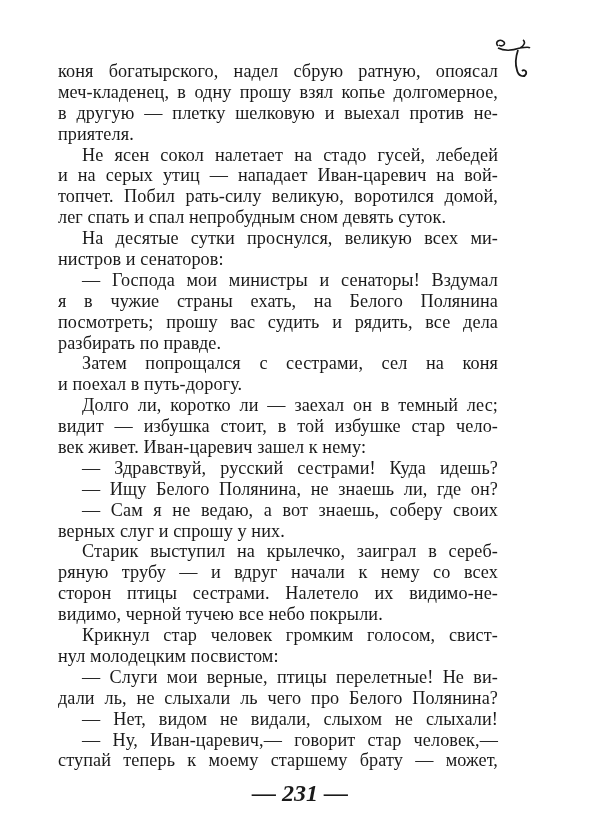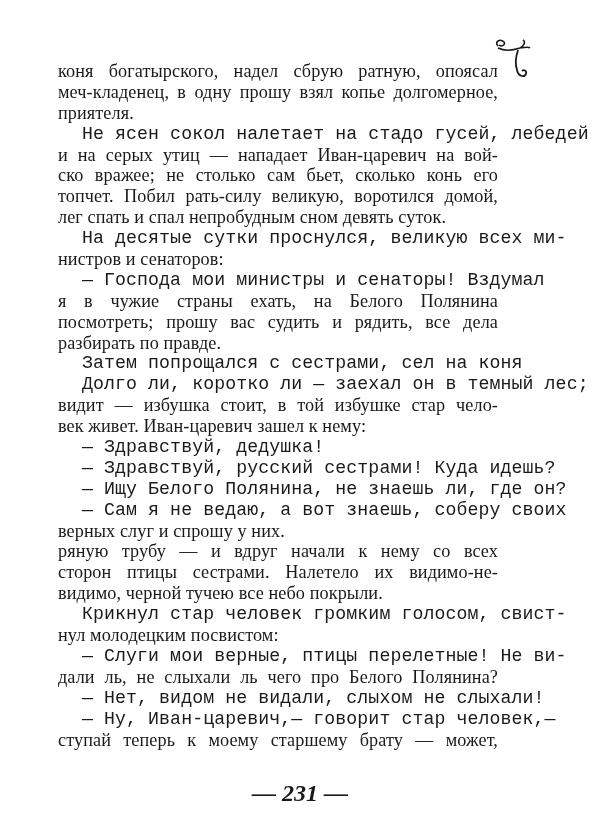--- a/index.html
+++ b/index.html
@@ -10,61 +10,62 @@
     font-size: 18.2px;
     line-height: 20.9px;
     height: 20.9px;
     color: #1a1a1a;
     white-space: nowrap;
     text-align: justify;
     text-align-last: justify;
     letter-spacing: 0.1px;
   }
   .line.last { text-align-last: left; }
-  .line.indent { padding-left: 24px; font-family: Liberation Mono, monospace; }
+  .line.indent { padding-left: 24px; }
   .ornament { position:absolute; left:490px; top:38px; width:42px; height:44px; }
   .page-number {
     position:absolute; left:0; width:600px; top:780px; text-align:center;
     font-family: "Liberation Serif", "DejaVu Serif", serif;
     font-size: 24px; font-style: italic; font-weight: bold; color:#1a1a1a;
   }
 </style>
 </head>
 <body>
 
 <svg class="ornament" viewBox="0 0 42 44">
   <path d="M8 8 C4 4, 10 0, 14 4 C16 7, 11 9, 9 7" fill="none" stroke="#1a1a1a" stroke-width="1.6"></path>
   <path d="M8 10 C16 14, 24 12, 30 10 C34 8, 36 4, 33 2 M30 10 C34 10, 38 8, 40 10" fill="none" stroke="#1a1a1a" stroke-width="1.6"></path>
   <path d="M28 12 C26 18, 25 26, 27 32 C28 38, 34 40, 36 36 C37 33, 34 31, 32 33" fill="none" stroke="#1a1a1a" stroke-width="1.8"></path>
 </svg>
 
 <div class="page" id="page">
     <div class="line">коня богатырского, надел сбрую ратную, опоясал</div>
     <div class="line">меч-кладенец, в одну прошу взял копье долгомерное,</div>
+    <div class="line">в другую — плетку шелковую и выехал против не-</div>
     <div class="line last">приятеля.</div>
     <div class="line indent">Не ясен сокол налетает на стадо гусей, лебедей</div>
     <div class="line">и на серых утиц — нападает Иван-царевич на вой-</div>
-    <div class="line">ско вражее; не столько сам бьет, сколько конь его</div>
     <div class="line">топчет. Побил рать-силу великую, воротился домой,</div>
     <div class="line last">лег спать и спал непробудным сном девять суток.</div>
     <div class="line indent">На десятые сутки проснулся, великую всех ми-</div>
     <div class="line last">нистров и сенаторов:</div>
     <div class="line indent">— Господа мои министры и сенаторы! Вздумал</div>
     <div class="line">я в чужие страны ехать, на Белого Полянина</div>
     <div class="line">посмотреть; прошу вас судить и рядить, все дела</div>
     <div class="line last">разбирать по правде.</div>
     <div class="line indent">Затем попрощался с сестрами, сел на коня</div>
+    <div class="line last">и поехал в путь-дорогу.</div>
     <div class="line indent">Долго ли, коротко ли — заехал он в темный лес;</div>
     <div class="line">видит — избушка стоит, в той избушке стар чело-</div>
     <div class="line last">век живет. Иван-царевич зашел к нему:</div>
-    <div class="line indent last">— Здравствуй, дедушка!</div>
     <div class="line indent">— Здравствуй, русский сестрами! Куда идешь?</div>
     <div class="line indent">— Ищу Белого Полянина, не знаешь ли, где он?</div>
     <div class="line indent">— Сам я не ведаю, а вот знаешь, соберу своих</div>
     <div class="line last">верных слуг и спрошу у них.</div>
+    <div class="line indent">Старик выступил на крылечко, заиграл в сереб-</div>
     <div class="line">ряную трубу — и вдруг начали к нему со всех</div>
     <div class="line">сторон птицы сестрами. Налетело их видимо-не-</div>
     <div class="line last">видимо, черной тучею все небо покрыли.</div>
     <div class="line indent">Крикнул стар человек громким голосом, свист-</div>
     <div class="line last">нул молодецким посвистом:</div>
     <div class="line indent">— Слуги мои верные, птицы перелетные! Не ви-</div>
     <div class="line">дали ль, не слыхали ль чего про Белого Полянина?</div>
     <div class="line indent">— Нет, видом не видали, слыхом не слыхали!</div>
     <div class="line indent">— Ну, Иван-царевич,— говорит стар человек,—</div>
     <div class="line">ступай теперь к моему старшему брату — может,</div>

